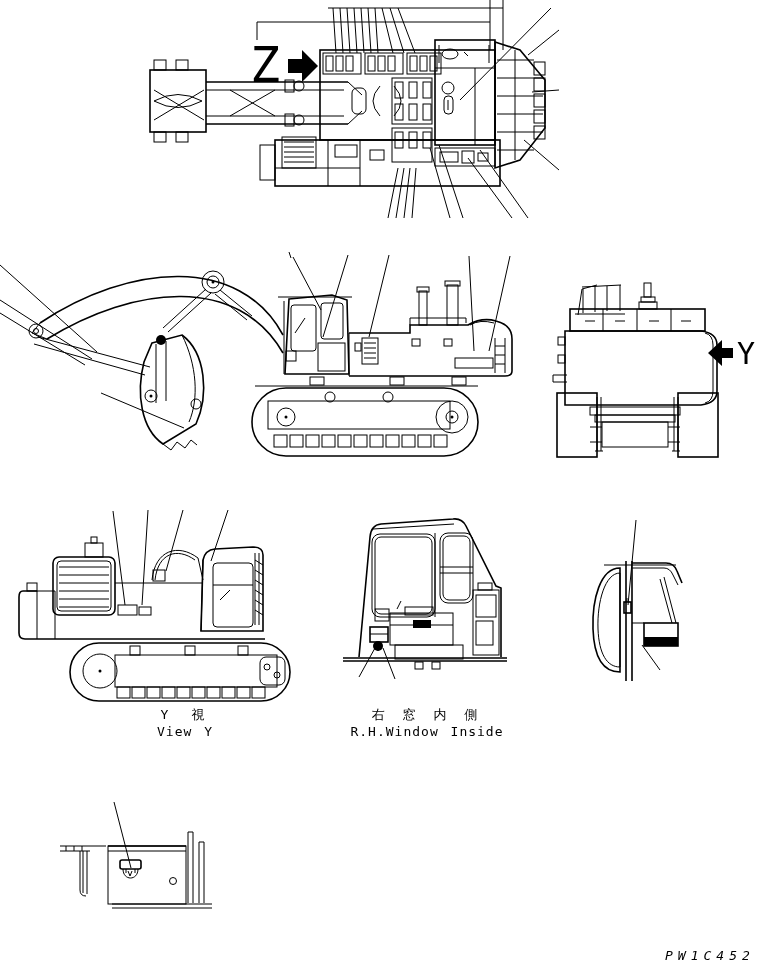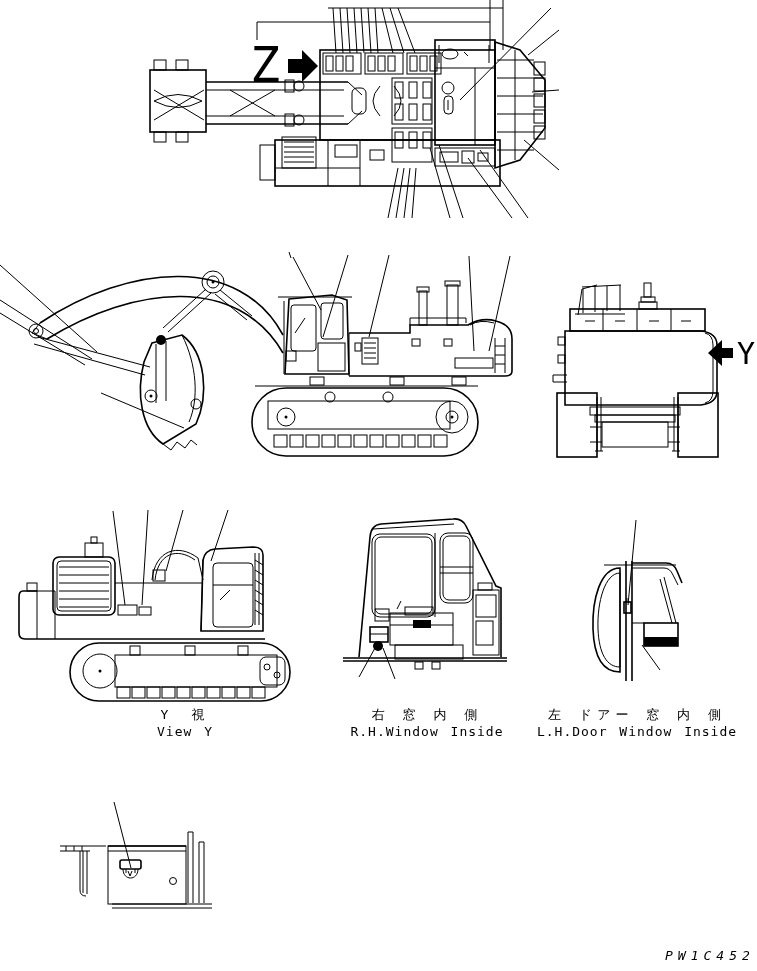--- a/index.html
+++ b/index.html
@@ -359,21 +359,17 @@
   <div class="caption" style="left:347px;top:706px;width:160px">
     <div class="jp">右 窓 内 側</div>
     <div class="en">R.H.Window Inside</div>
   </div>
 
   <div class="caption" style="left:105px;top:706px;width:160px">
     <div class="jp">Y　視</div>
     <div class="en">View Y</div>
   </div>
 
-  <div class="caption" style="left:532px;top:706px;width:210px">
-    <div class="jp">左 ドアー 窓 内 側</div>
-    <div class="en">L.H.Door Window Inside</div>
-  </div>
 
 
   <div class="code" style="left:665px;top:948px">PW1C452</div>
 
 </div>
 
 </body></html>

